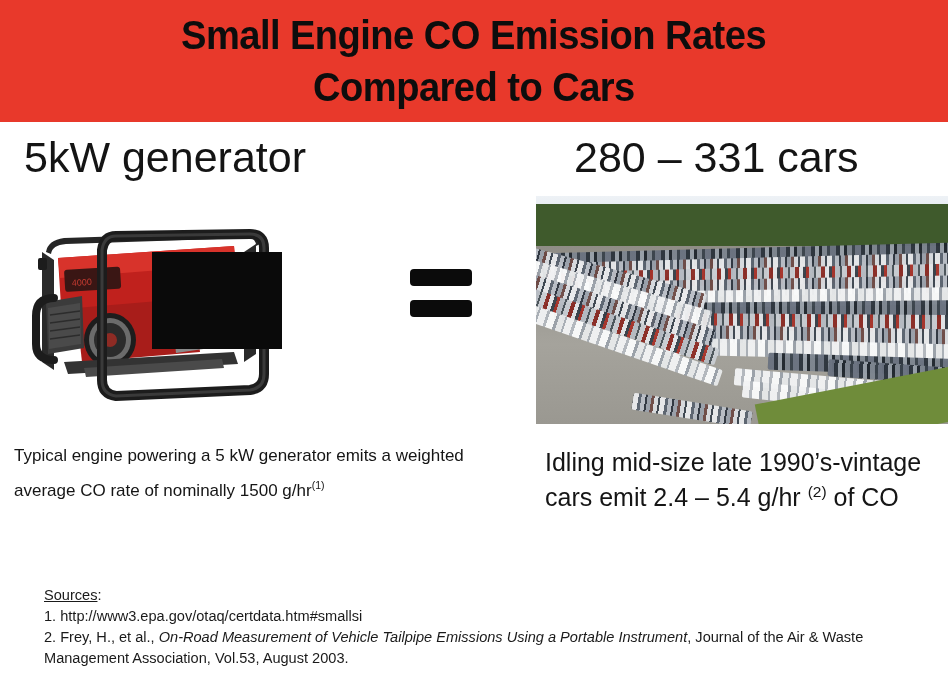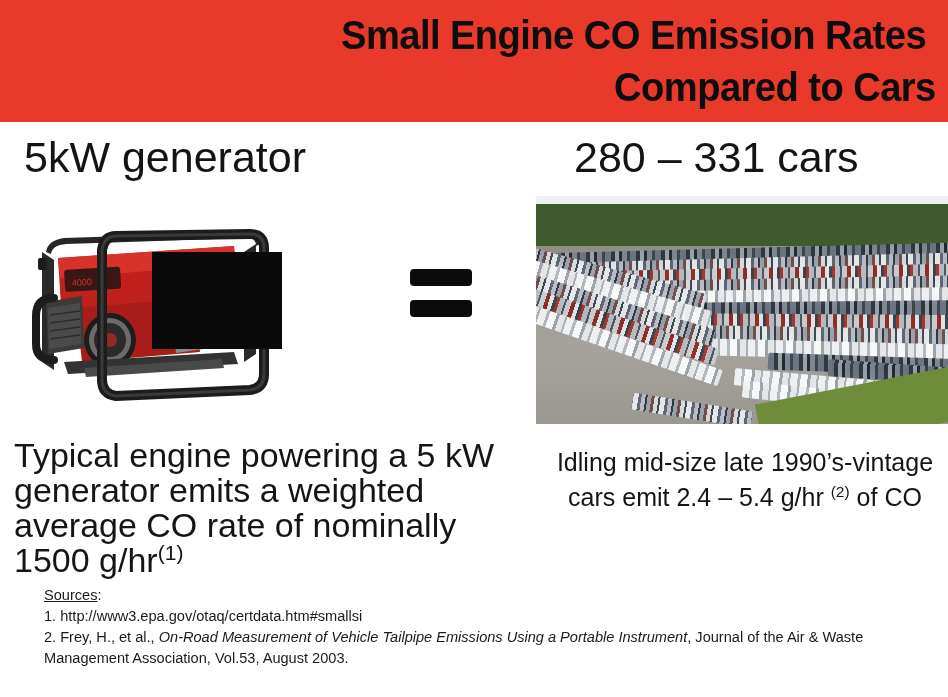--- a/index.html
+++ b/index.html
@@ -11,21 +11,21 @@
     overflow:hidden;
     position:relative;
   }
   .slide{position:absolute;inset:0;}
 
   
   .title-band{
     position:absolute;left:0;top:0;width:948px;height:122px;
     background:#e8392b;
     display:flex;flex-direction:column;
-    align-items:flex-end;justify-content:center;
+    align-items:center;justify-content:center;
     box-sizing:border-box;
   }
   .title-line{
     font-family:"Liberation Sans", sans-serif;
     font-weight:bold;
     font-size:41px;
     line-height:52px;
     letter-spacing:-0.6px;
     color:#0d0d0d;
     transform:scaleX(0.93);
@@ -136,25 +136,25 @@
       #b4b9bf 7px,#b4b9bf 10px,
       #fafbfb 10px,#fafbfb 17px,
       #9ba2aa 17px,#9ba2aa 20px,
       #e7e9ea 20px,#e7e9ea 26px,
       #aab0b7 26px,#aab0b7 28px);
   }
 
   
   .body-left{
     position:absolute;left:14px;top:438px;width:500px;
-    font-size:34px;line-height:35px;color:#151515;
+    font-size:17px;line-height:35px;color:#151515;
   }
   .body-right{
     position:absolute;left:545px;top:445px;width:400px;
-    font-size:25px;line-height:35px;color:#151515;text-align:center;
+    font-size:25px;line-height:35px;color:#151515;
   }
   sup{font-size:0.62em;vertical-align:super;line-height:0;}
 
   
   .sources{
     position:absolute;left:44px;top:584px;width:890px;
     font-size:15.5px;line-height:21px;color:#1a1a1a;
     transform:scaleX(0.94);transform-origin:left top;
   }
   .sources .lbl{text-decoration:underline;}

